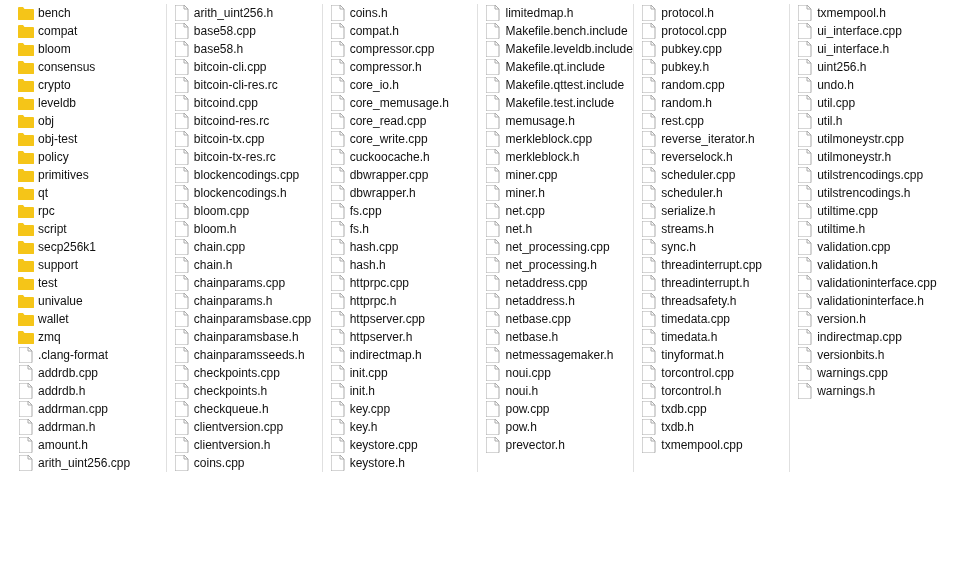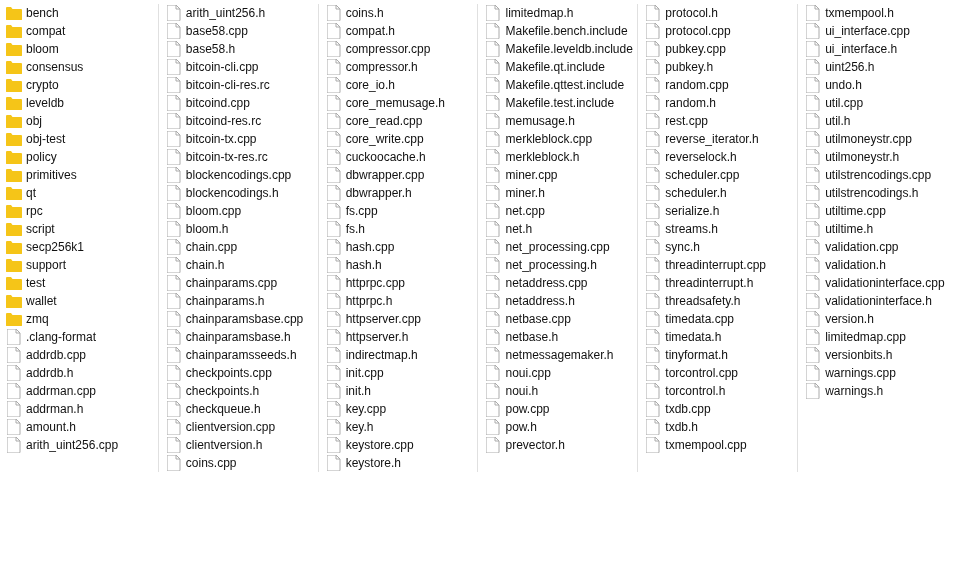--- a/index.html
+++ b/index.html
@@ -8,21 +8,21 @@
       font-family: 'Segoe UI', Arial, sans-serif;
       font-size: 12px;
       color: #1a1a1a;
       width: 956px;
       min-height: 561px;
       overflow-x: hidden;
     }
     .file-browser {
       display: flex;
       flex-direction: row;
-      padding: 4px 0;
+      padding: 4px 12px;
     }
     .column {
       display: flex;
       flex-direction: column;
       min-width: 140px;
       flex: 1;
       padding: 0 2px;
     }
     .file-item {
       display: flex;
@@ -212,20 +212,29 @@
         </span>
         <span class="item-label">test</span>
       </div>
       <div class="file-item folder-item">
         <span class="icon">
           <svg class="svg-folder" viewBox="0 0 16 14" xmlns="http://www.w3.org/2000/svg">
       <path d="M0 2 Q0 1 1 1 L5 1 L6.5 3 L15 3 Q16 3 16 4 L16 13 Q16 14 15 14 L1 14 Q0 14 0 13 Z" fill="#F5C518"></path>
       <rect x="0" y="4" width="16" height="10" rx="1" fill="#F5C518"></rect>
     </svg>
         </span>
+        <span class="item-label">univalue</span>
+      </div>
+      <div class="file-item folder-item">
+        <span class="icon">
+          <svg class="svg-folder" viewBox="0 0 16 14" xmlns="http://www.w3.org/2000/svg">
+      <path d="M0 2 Q0 1 1 1 L5 1 L6.5 3 L15 3 Q16 3 16 4 L16 13 Q16 14 15 14 L1 14 Q0 14 0 13 Z" fill="#F5C518"></path>
+      <rect x="0" y="4" width="16" height="10" rx="1" fill="#F5C518"></rect>
+    </svg>
+        </span>
         <span class="item-label">wallet</span>
       </div>
       <div class="file-item folder-item">
         <span class="icon">
           <svg class="svg-folder" viewBox="0 0 16 14" xmlns="http://www.w3.org/2000/svg">
       <path d="M0 2 Q0 1 1 1 L5 1 L6.5 3 L15 3 Q16 3 16 4 L16 13 Q16 14 15 14 L1 14 Q0 14 0 13 Z" fill="#F5C518"></path>
       <rect x="0" y="4" width="16" height="10" rx="1" fill="#F5C518"></rect>
     </svg>
         </span>
         <span class="item-label">zmq</span>
@@ -1388,21 +1397,21 @@
         </span>
         <span class="item-label">version.h</span>
       </div>
       <div class="file-item">
         <span class="icon">
           <svg class="svg-file" viewBox="0 0 14 16" xmlns="http://www.w3.org/2000/svg">
       <path d="M1 0 L9 0 L13 4 L13 15 Q13 16 12 16 L1 16 Q0 16 0 15 L0 1 Q0 0 1 0Z" fill="white" stroke="#aaaaaa" stroke-width="1"></path>
       <path d="M9 0 L9 4 L13 4" fill="none" stroke="#aaaaaa" stroke-width="1"></path>
     </svg>
         </span>
-        <span class="item-label">limitedmap.cpp</span>
+        <span class="item-label">indirectmap.cpp</span>
       </div>
       <div class="file-item">
         <span class="icon">
           <svg class="svg-file" viewBox="0 0 14 16" xmlns="http://www.w3.org/2000/svg">
       <path d="M1 0 L9 0 L13 4 L13 15 Q13 16 12 16 L1 16 Q0 16 0 15 L0 1 Q0 0 1 0Z" fill="white" stroke="#aaaaaa" stroke-width="1"></path>
       <path d="M9 0 L9 4 L13 4" fill="none" stroke="#aaaaaa" stroke-width="1"></path>
     </svg>
         </span>
         <span class="item-label">versionbits.h</span>
       </div>

